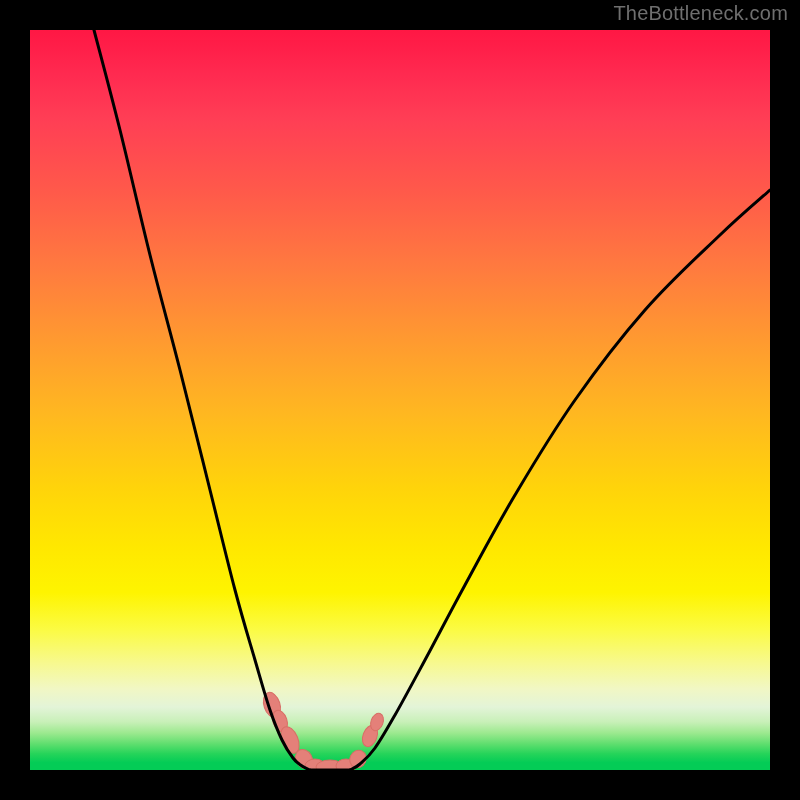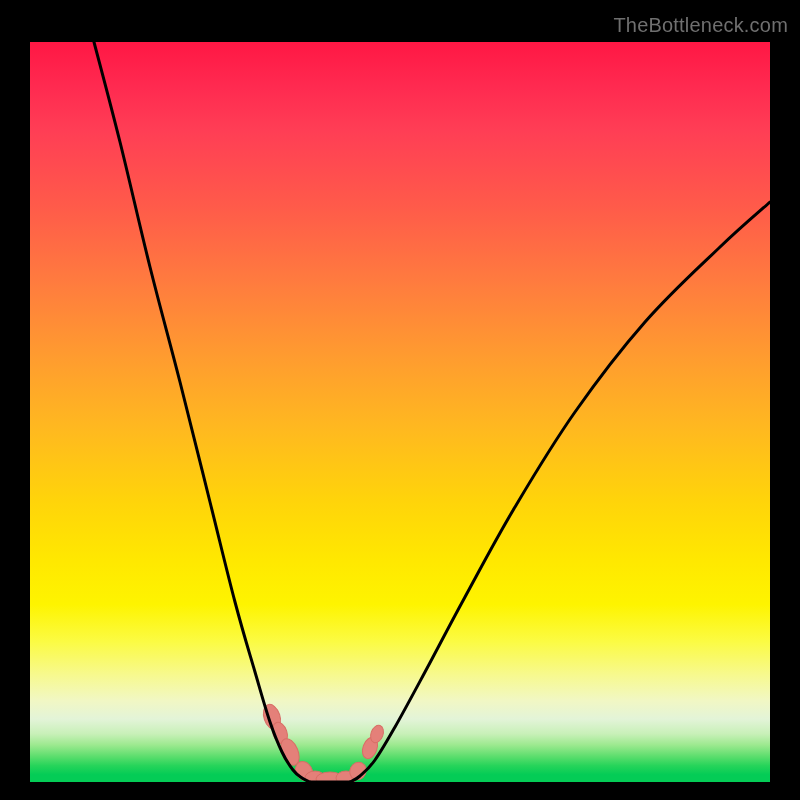--- a/index.html
+++ b/index.html
@@ -6,21 +6,21 @@
     margin: 0;
     padding: 0;
     width: 800px;
     height: 800px;
     background: #000;
     overflow: hidden;
     font-family: Arial, Helvetica, sans-serif;
   }
   .frame {
     position: absolute;
-    top: 12px;
+    top: 0;
     left: 0;
     width: 800px;
     height: 660px;
     background: #000;
   }
   .plot-area {
     position: absolute;
     top: 30px;
     left: 30px;
     width: 740px;

